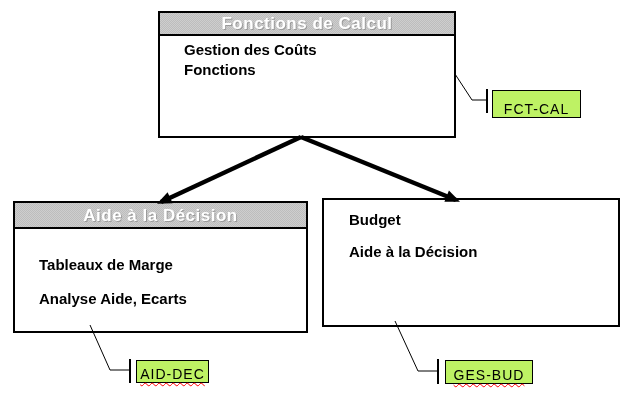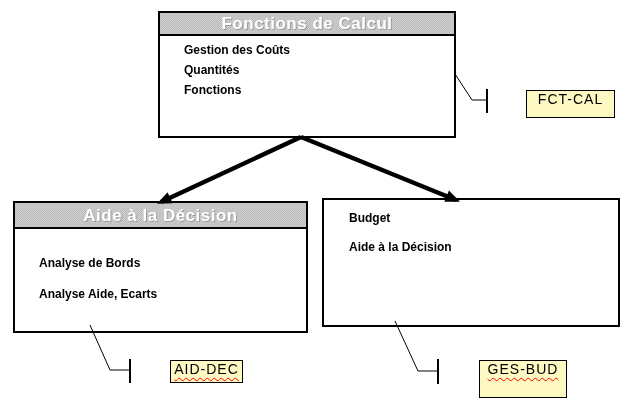--- a/index.html
+++ b/index.html
@@ -47,42 +47,41 @@
     color: var(--header-text);
     font-weight: bold;
     text-align: center;
     font-size: 17px;
     letter-spacing: 0.5px;
     text-shadow: 1px 1px 0 rgba(120,120,120,0.55);
   }
   .box-top .box-header { height: 23px; line-height: 21px; }
   .box-left .box-header { height: 26px; line-height: 25px; }
   .box-right .box-header { height: 22px; line-height: 20px; }
-  .box-body { font-weight: bold; font-size: 12px; }
+  .box-body { font-weight: bold; font-size: 15px; }
   .box-top .box-body { padding: 4px 0 0 24px; }
   .box-top .box-body .item { line-height: 20px; }
   .box-left .box-body { padding: 0 0 0 24px; }
   .box-left .box-body .item-0 { margin-top: 27px; }
   .box-left .box-body .item-1 { margin-top: 17px; }
   .box-right .box-body { padding: 0 8px 0 25px; }
   .box-right .box-body .item-0 { margin-top: 11px; }
   .box-right .box-body .item-1 { margin-top: 15px; }
   .box-right .box-body .item-2 { margin-top: 15px; }
   .tag {
     position: absolute;
-    background: #fef9c3;
+    background: #bef264;
     border: 1px solid var(--box-border);
     z-index: 2;
     text-align: center;
     font-size: 14px;
     letter-spacing: 1px;
     display: flex;
-    align-items: flex-start;
+    align-items: flex-end;
     justify-content: center;
-    margin-left: 34px;
   }
   .misspelled {
     text-decoration-line: underline;
     text-decoration-style: wavy;
     text-decoration-color: var(--spellcheck-underline);
     text-decoration-thickness: 1px;
     text-underline-offset: 3px;
   }
 </style>
 </head>
@@ -107,45 +106,44 @@
     <line class="tick" x1="130" y1="359" x2="130" y2="383"></line>
 
     <polyline class="callout" points="395,321 418,371 438,371"></polyline>
     <line class="tick" x1="438" y1="359" x2="438" y2="384"></line>
   </svg>
 
   <div class="box box-top" style="left:158px; top:11px; width:298px; height:127px;">
     <div class="box-header">Fonctions de Calcul</div>
     <div class="box-body">
       <div class="item item-0">Gestion des Coûts</div>
-      <div class="item item-1">Quantités</div>
       <div class="item item-2">Fonctions</div>
     </div>
   </div>
 
   <div class="box box-left" style="left:13px; top:201px; width:295px; height:132px;">
     <div class="box-header">Aide à la Décision</div>
     <div class="box-body">
-      <div class="item item-0">Analyse de Bords</div>
+      <div class="item item-0">Tableaux de Marge</div>
       <div class="item item-1">Analyse Aide, Ecarts</div>
     </div>
   </div>
 
   <div class="box box-right" style="left:322px; top:198px; width:298px; height:129px;">
     <div class="box-body">
       <div class="item item-0">Budget</div>
       <div class="item item-2">Aide à la Décision</div>
     </div>
   </div>
 
   <div class="tag" style="left:492px; top:90px; width:89px; height:28px;">
     <span>FCT-CAL</span>
   </div>
 
   <div class="tag" style="left:136px; top:360px; width:73px; height:23px;">
     <span class="misspelled">AID-DEC</span>
   </div>
 
-  <div class="tag" style="left:445px; top:360px; width:88px; height:38px;">
+  <div class="tag" style="left:445px; top:360px; width:88px; height:24px;">
     <span class="misspelled">GES-BUD</span>
   </div>
 
 </div>
 
 </body></html>

